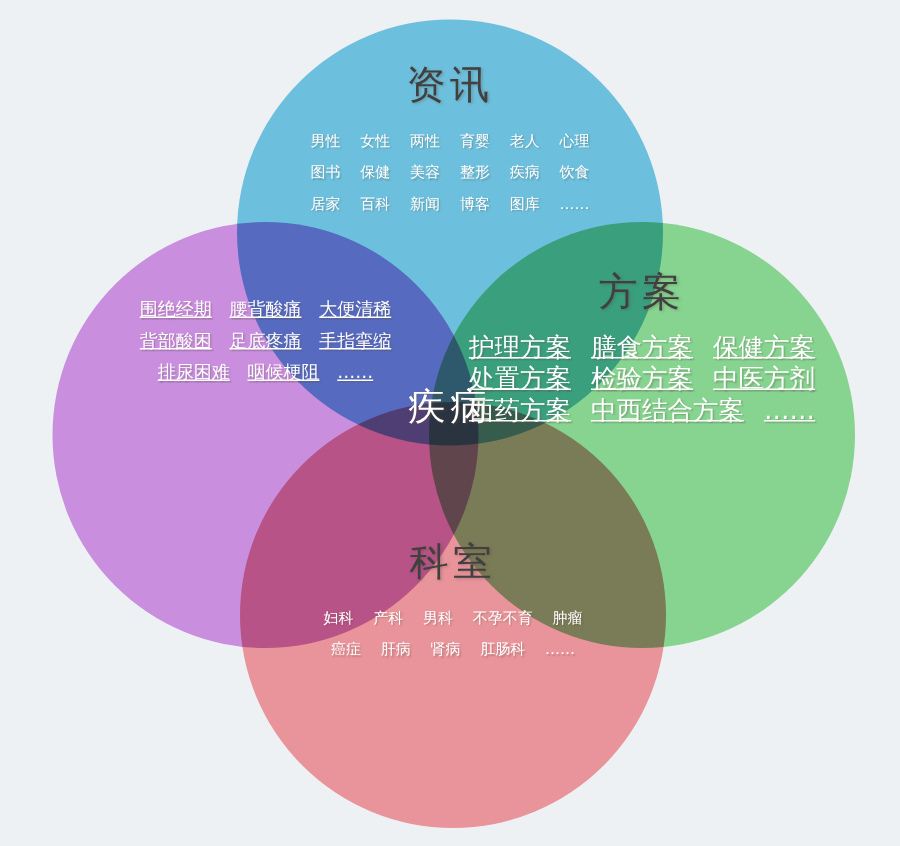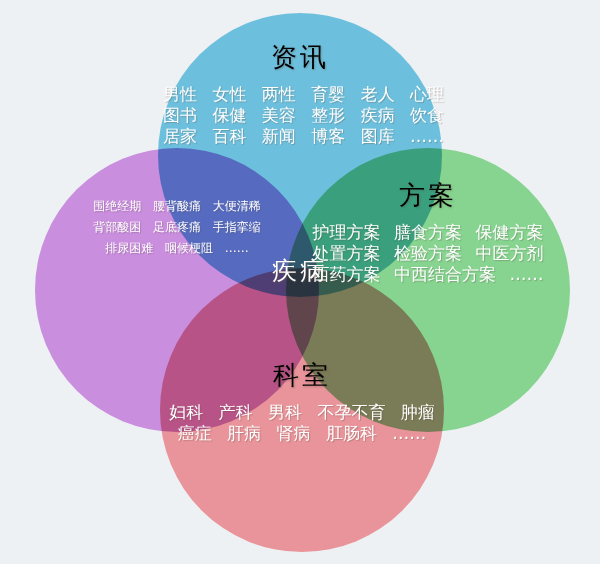--- a/index.html
+++ b/index.html
@@ -50,21 +50,21 @@
   .group {
     position: absolute;
     text-align: center;
     color: #ffffff;
   }
   .group-title {
     font-size: 26px;
     line-height: 30px;
     font-weight: normal;
     letter-spacing: 3px;
-    color: #000000;
+    color: #404040;
     text-shadow: 1px 1px 2px rgba(90,70,60,0.35);
     margin: 0 0 12px 0;
     white-space: nowrap;
   }
   .group-items {
     font-size: 12.5px;
     line-height: 21px;
     color: #ffffff;
     text-shadow: 1px 1px 1px rgba(90,70,60,0.30);
   }
@@ -76,25 +76,25 @@
     margin: 0 5px;
   }
 
   
   .group.top-group    { left: 158px; top:  42px; width: 284px; }
   .group.left-group   { left:  35px; top: 196px; width: 284px; }
   .group.right-group  { left: 286px; top: 180px; width: 284px; }
   .group.bottom-group { left: 160px; top: 360px; width: 284px; }
 
   .top-group .group-items,
-  .bottom-group .group-items { font-size: 17px; }
+  .bottom-group .group-items { font-size: 10px; }
   .left-group .group-items   { font-size: 12px; }
   .right-group .group-items  { font-size: 17px; }
   .left-group .item,
-  .right-group .item         { margin: 0 4px; }
+  .right-group .item         { margin: 0 4px; text-decoration: underline; }
 
   
   .center-label {
     position: absolute;
     left: 248px;
     top: 256px;
     width: 104px;
     text-align: center;
     font-size: 25px;
     line-height: 30px;

